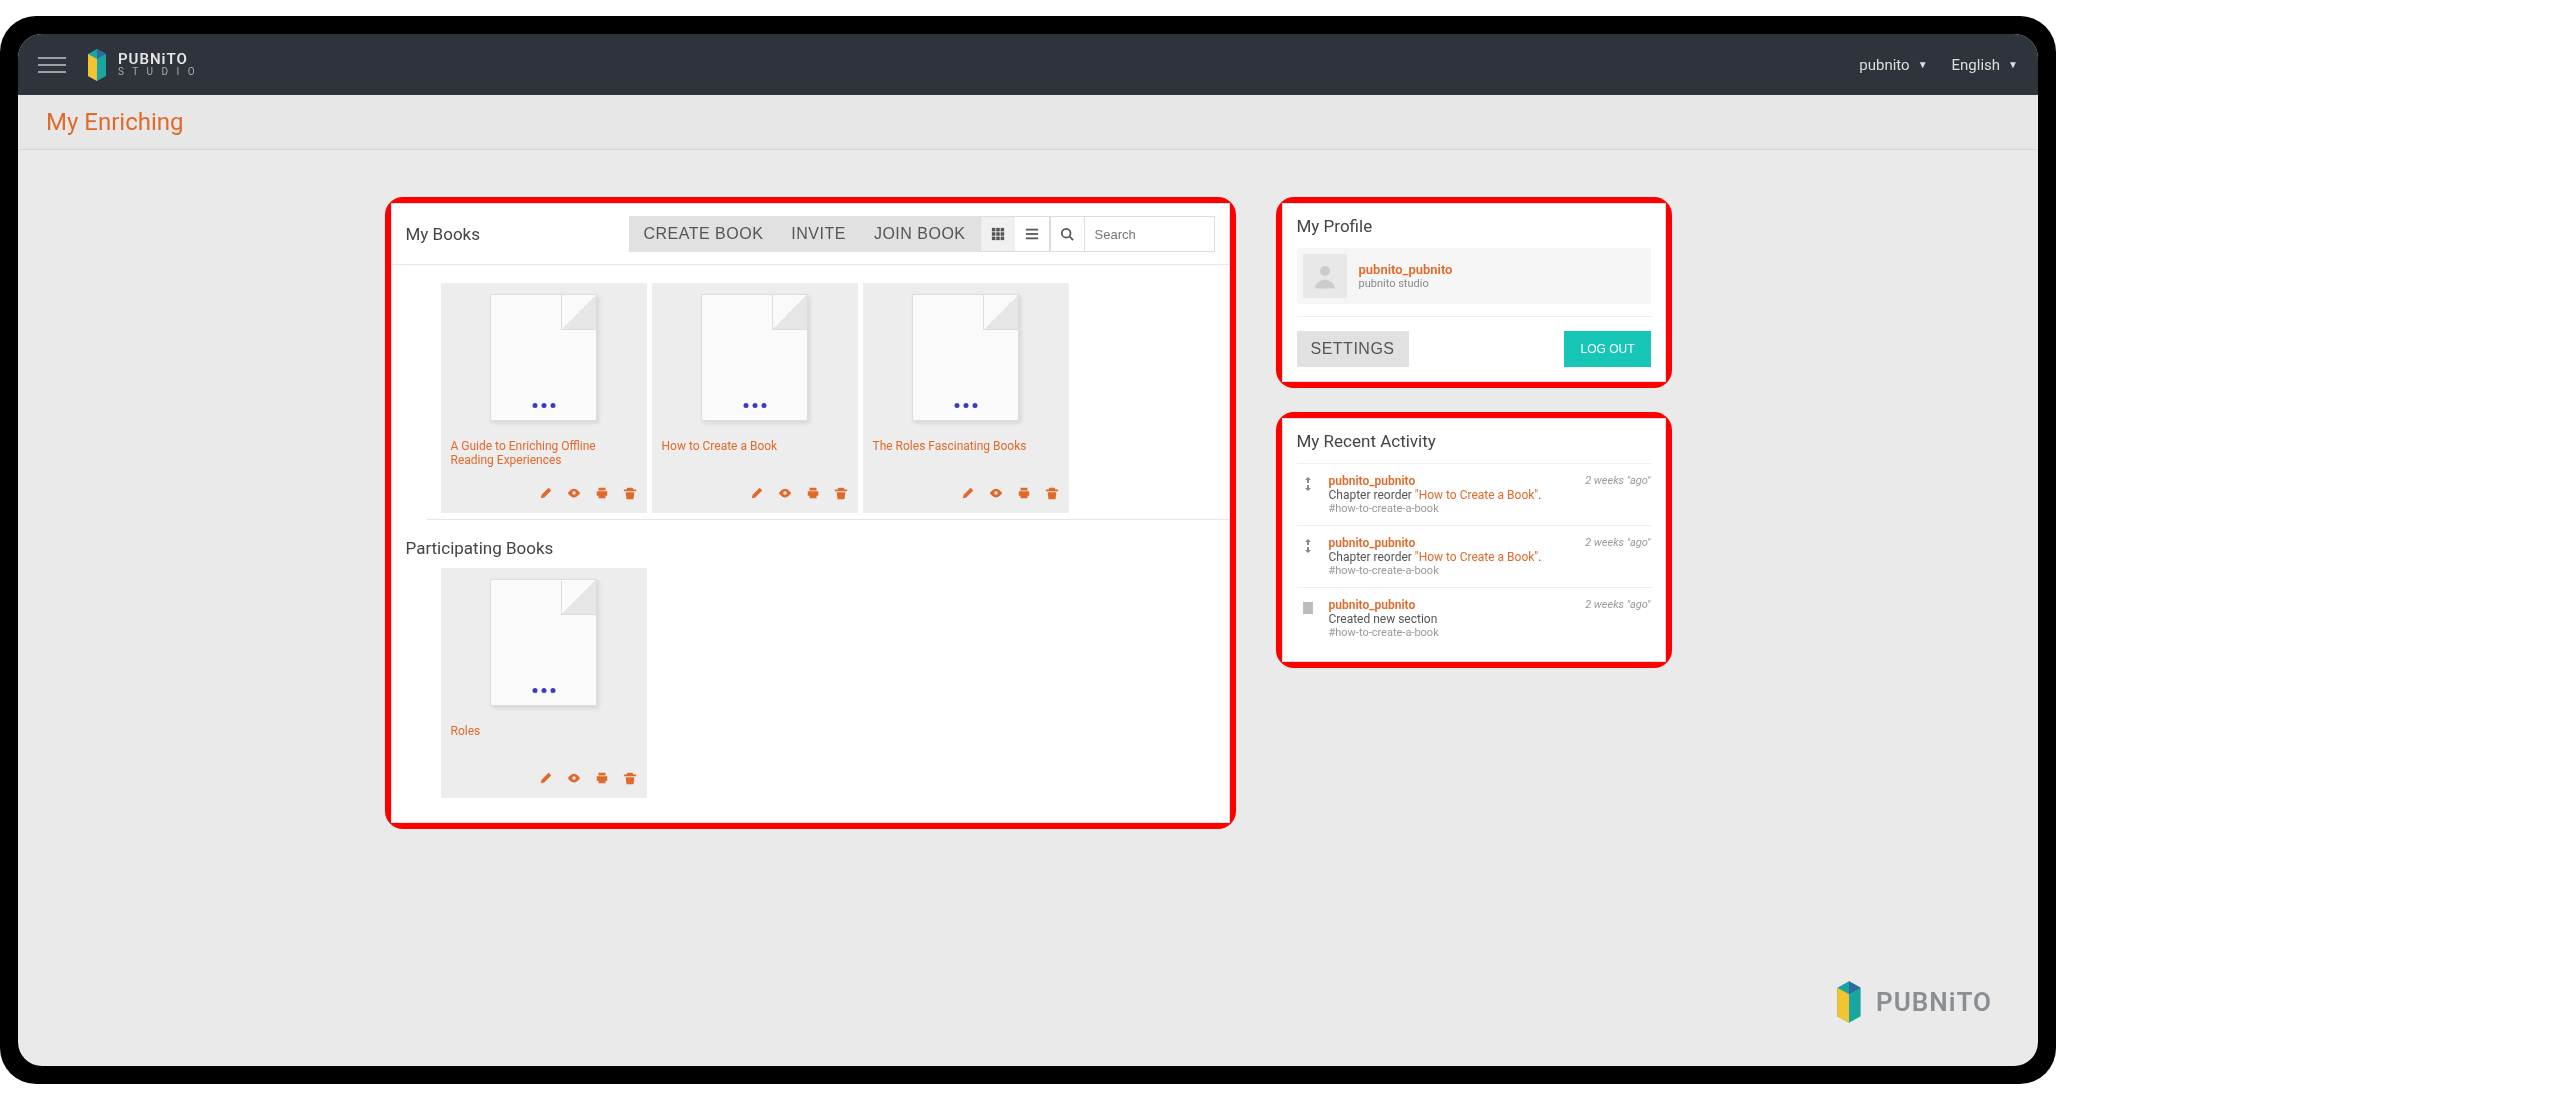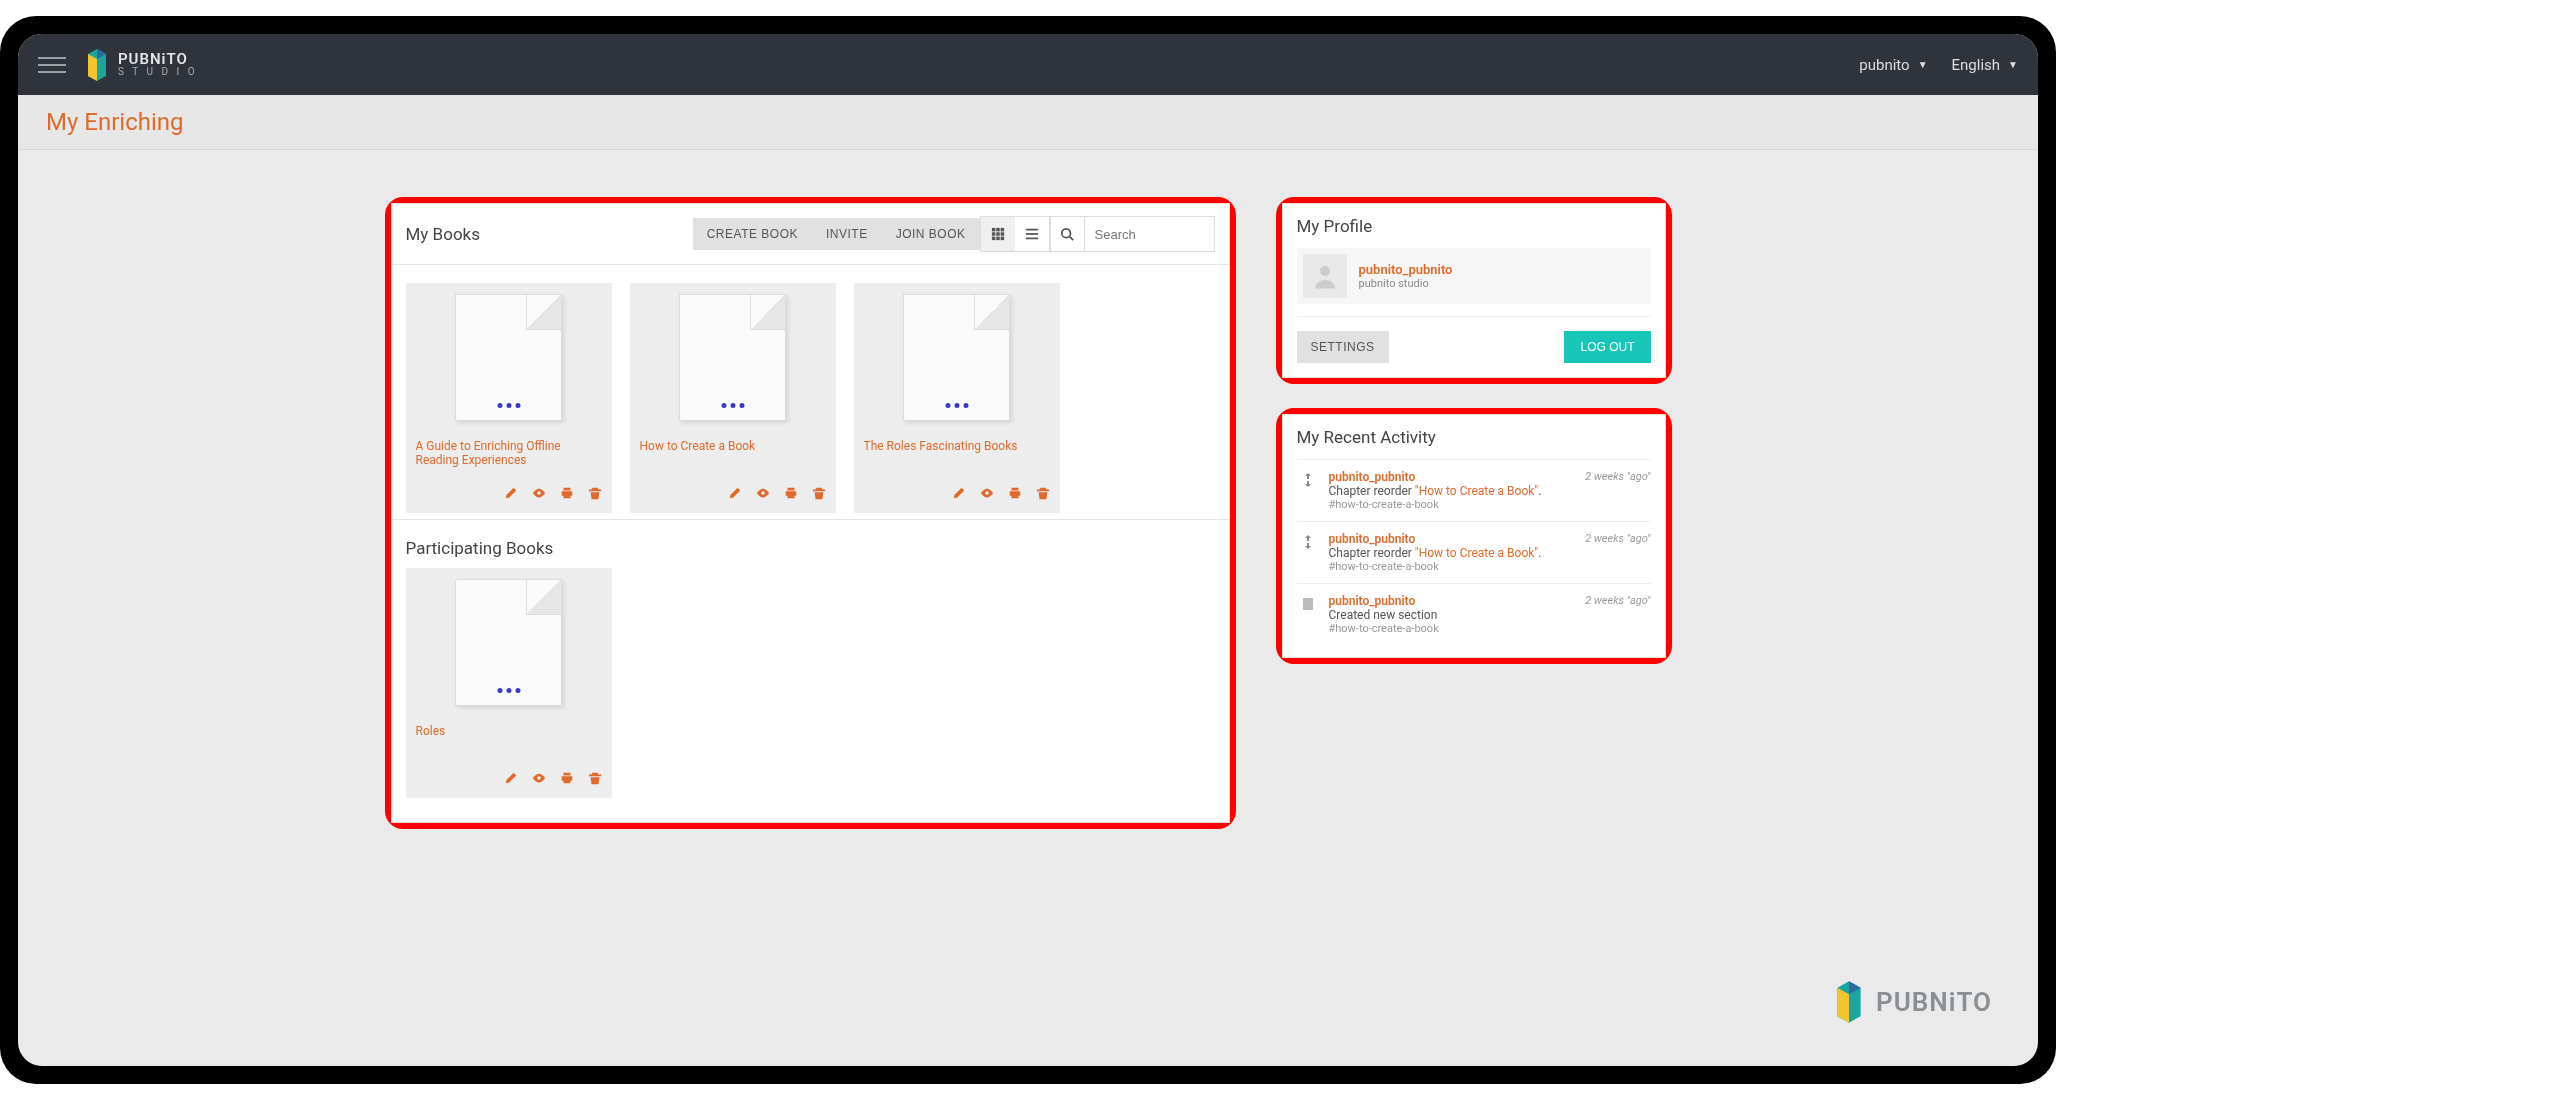--- a/index.html
+++ b/index.html
@@ -105,42 +105,43 @@
   padding: 12px 14px;
   border-bottom:1px solid #e5e5e5;
   background:#fff;
 }
 .section-title { color:#444; font-size:17px; font-weight:400; }
 
 .btn {
   background:#e1e1e1;
   border:none;
   color:#555;
-  font-size:12px;
+  font-size:16px;
   letter-spacing:0.5px;
   padding: 9px 14px;
   cursor:pointer;
 }
 
 .viewmode { display:flex; border:1px solid #ddd; }
 .viewmode button { background:#fff; border:none; width:34px; height:34px; display:flex; align-items:center; justify-content:center; cursor:pointer; }
 .viewmode button.active { background:#f0f0f0; }
 
 .searchwrap { display:flex; border:1px solid #ddd; }
 .searchwrap .sbtn { width:34px; height:34px; background:#fff; border:none; border-right:1px solid #ddd; cursor:pointer; display:flex; align-items:center; justify-content:center; }
 .searchwrap input { border:none; padding:0 10px; font-size:13px; width:129px; outline:none; }
 
 
 .books-grid {
   padding: 18px 14px 6px;
   display:flex;
-  gap:18px;
+  gap:5px;
   flex-wrap:wrap;
   background:#fff;
   border-bottom:1px solid #e5e5e5;
+  margin-left:35px;
 }
 .bookcard {
   width: 206px;
   background:#ededed;
   display:flex;
   flex-direction:column;
 }
 .bookcover {
   height:148px;
   background:#ededed;

